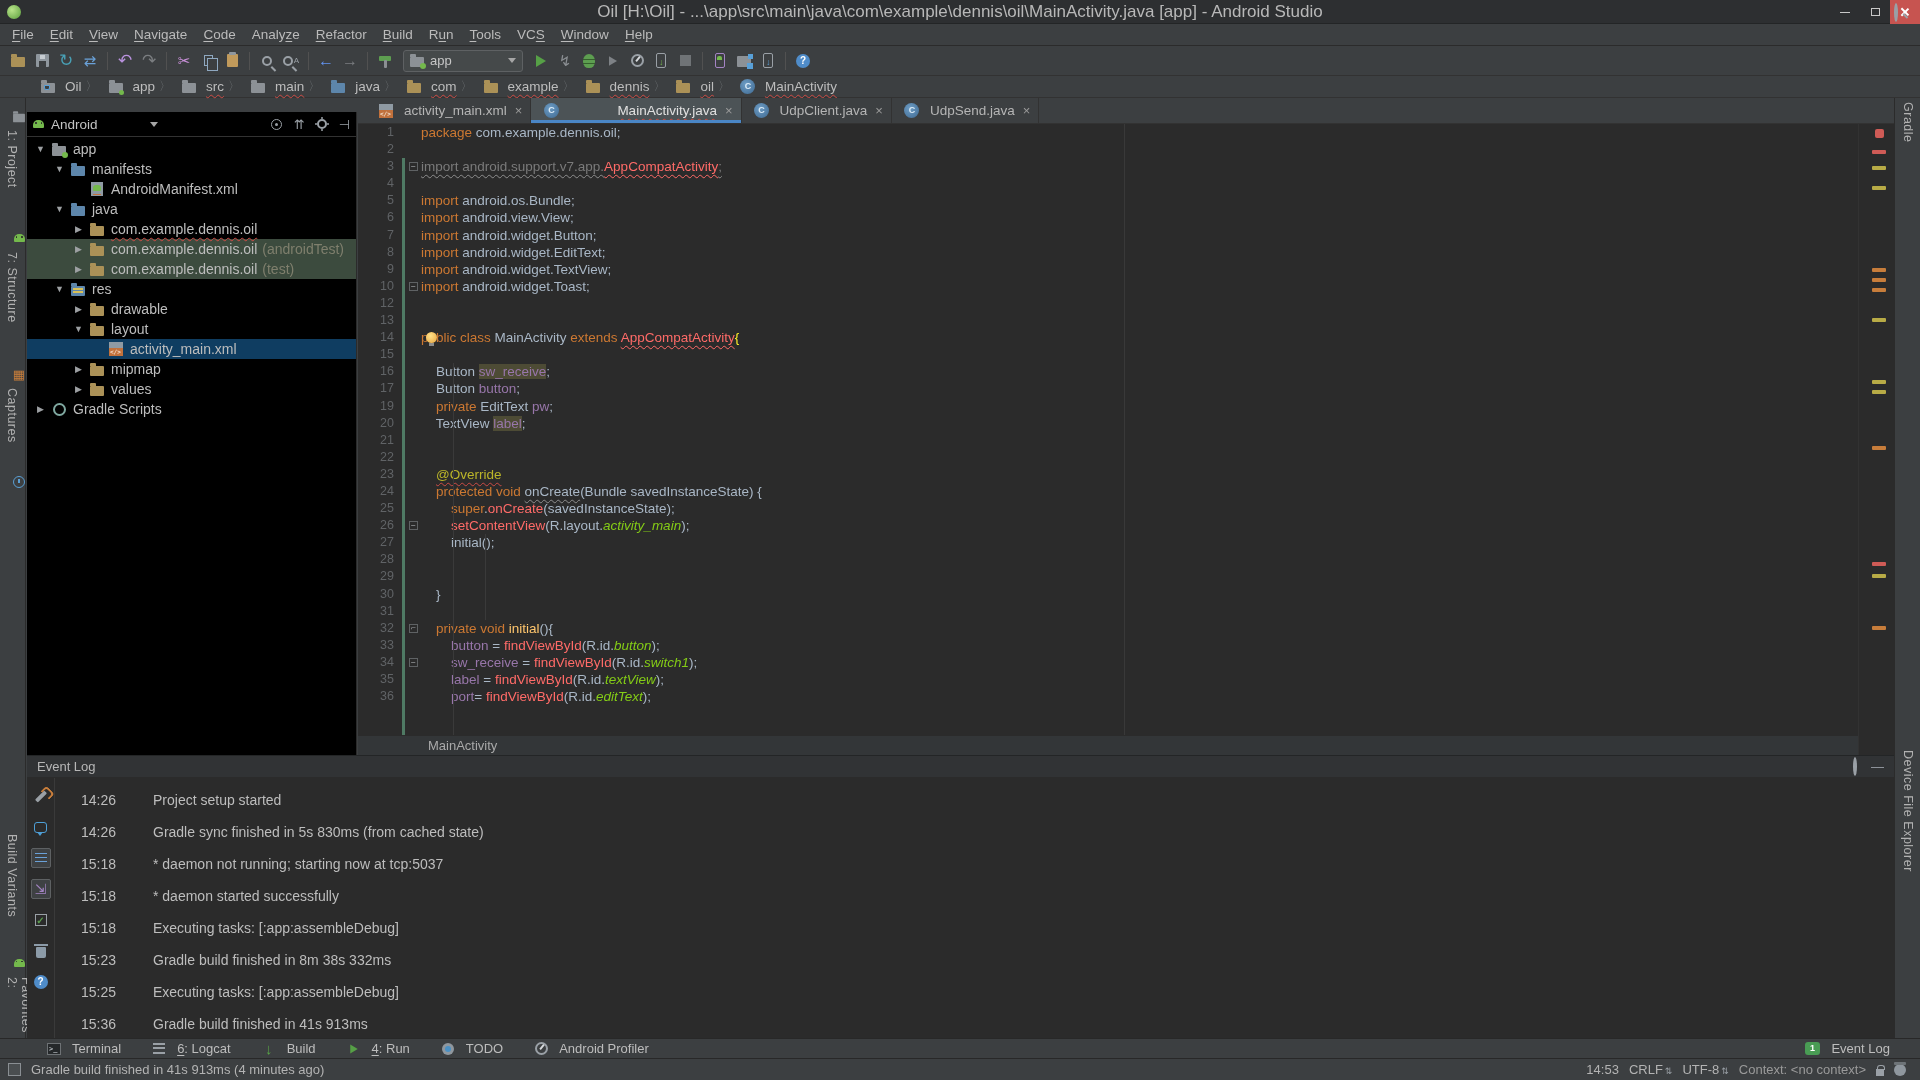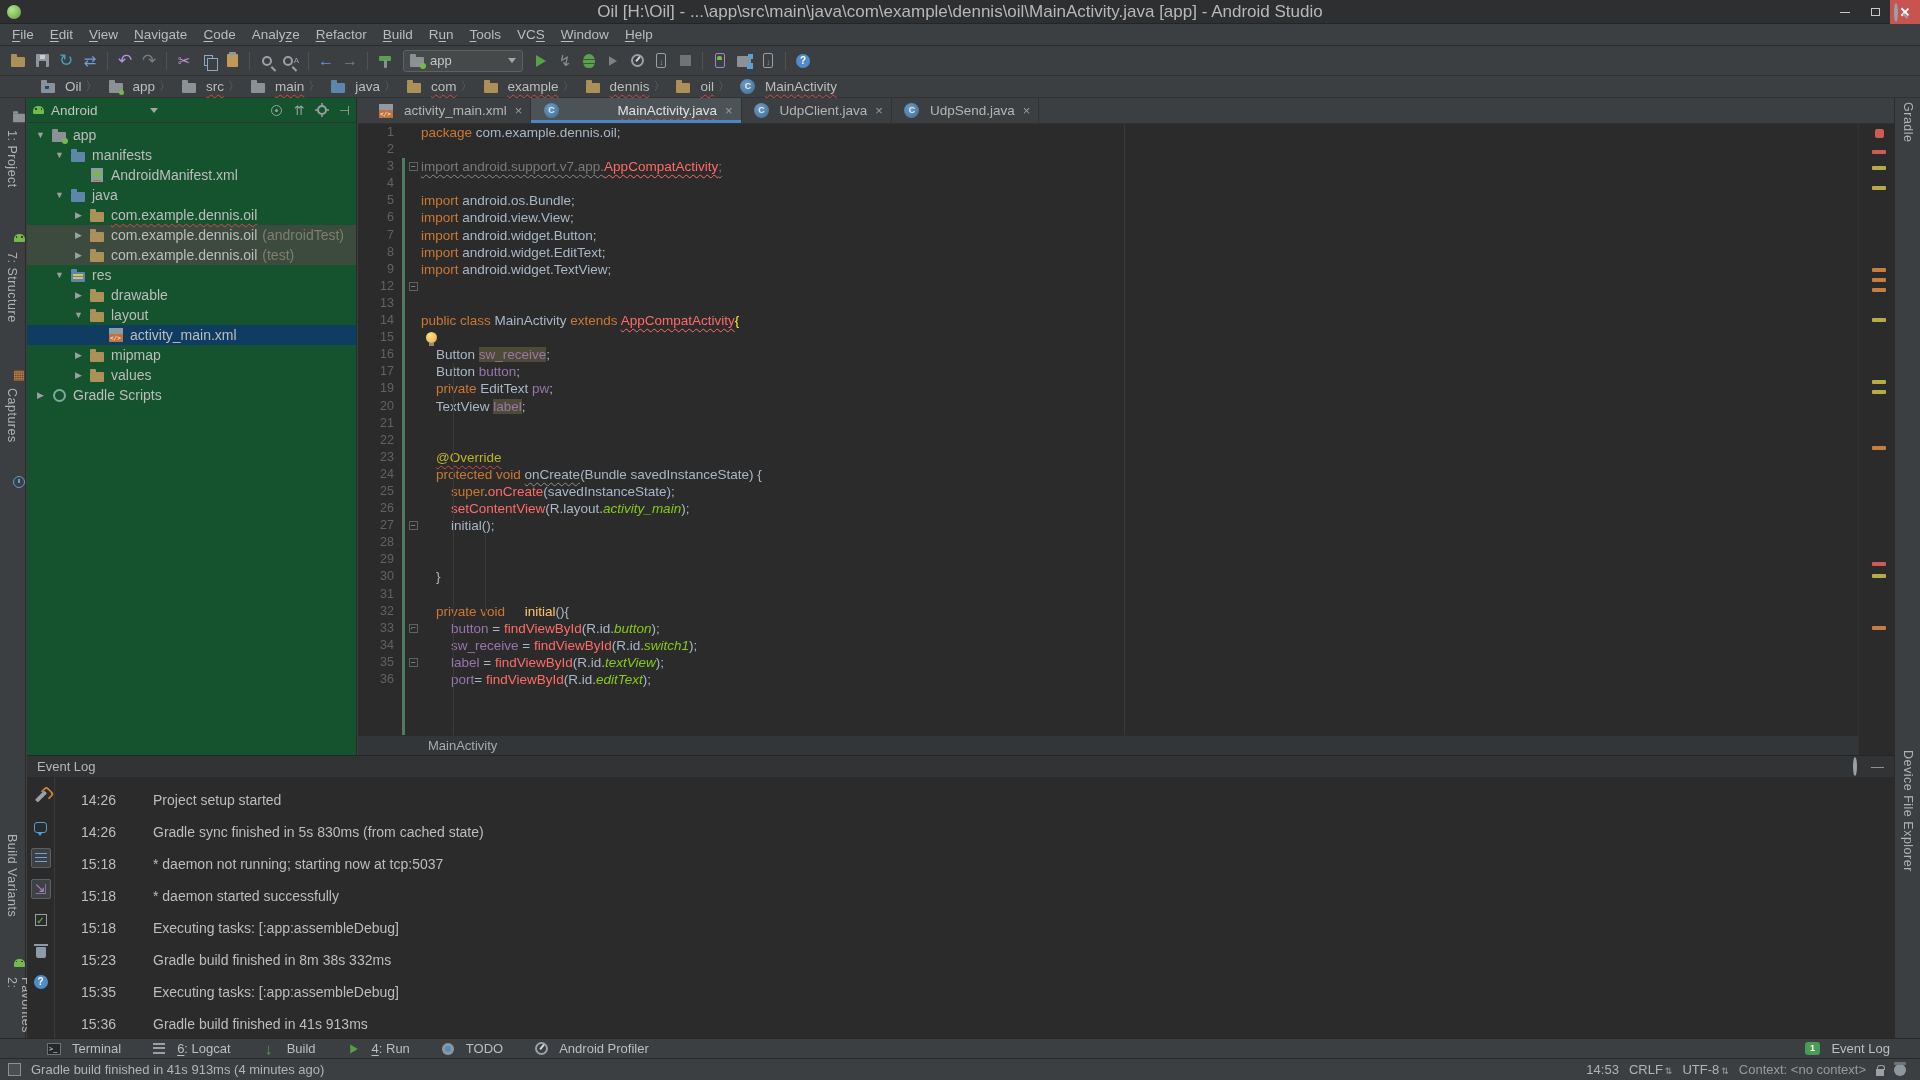--- a/index.html
+++ b/index.html
@@ -107,21 +107,21 @@
   .cup{position:absolute;left:6px;top:4px;width:6px;height:5px;border:1.5px solid #58a0d8;border-radius:0 0 2px 2px;background:#3c3f41;}
 
   
   .stripe-left{position:absolute;left:0;top:98px;width:26px;height:940px;background:#3c3f41;border-right:1px solid #2b2b2b;}
   .stripe-right{position:absolute;left:1894px;top:98px;width:26px;height:940px;background:#3c3f41;border-left:1px solid #2b2b2b;}
   .vtext{writing-mode:vertical-lr;color:#b2b2b2;font-size:12.5px;letter-spacing:0.5px;position:absolute;left:5px;}
   .stripe-right .vtext{left:6px;}
   .sico{position:absolute;left:7px;}
 
   
-  .project{position:absolute;left:27px;top:98px;width:330px;height:657px;background:#14532d;border-right:1px solid #2b2b2b;}
+  .project{position:absolute;left:27px;top:112px;width:330px;height:657px;background:#000000;border-right:1px solid #2b2b2b;}
   .proj-head{height:25px;border-bottom:1px solid #323232;display:flex;align-items:center;padding:0 6px;}
   .proj-head .ptitle{margin-left:7px;color:#c3c3c3;flex:0 0 auto;}
   .proj-head .pcaret{margin-left:52px;}
   .proj-head .spacer{flex:1;}
   .proj-head .hic{margin-left:12px;display:flex;align-items:center;}
   .tree{position:absolute;top:27px;left:0;right:0;bottom:0;overflow:hidden;}
   .trow{height:20px;display:flex;align-items:center;font-size:14px;color:#bdbdbd;white-space:nowrap;}
   .trow.sel{background:#0f3d61;}
   .trow.green{background:#3c4b3e;}
   .tarrow{width:11px;font-size:9px;color:#9da0a3;text-align:center;flex:none;margin-right:4px;}
@@ -142,21 +142,21 @@
   .cline{display:flex;height:17.1px;line-height:17.1px;font-family:"DejaVu Sans Mono",monospace;font-size:13.5px;white-space:pre;}
   .gut{width:48px;flex:none;text-align:right;padding-right:12px;color:#606366;font-size:12.5px;}
   .codetext{padding-left:15px;}
   .kw{color:#cc7832;}.pl{color:#a9b7c6;}.fld{color:#9876aa;}
   .flh{color:#9876aa;background:#4d4b35;}
   .errt{color:#ff6b68;}
   .erw{color:#ff6b68;text-decoration:underline wavy #ff6b68;text-decoration-thickness:1px;text-underline-offset:3px;}
   .gry{color:#7a7a7a;text-decoration:underline wavy #8f8f8f;text-decoration-thickness:1px;text-underline-offset:3px;}
   .ann{color:#bbb529;text-decoration:underline wavy #cc4b45;text-decoration-thickness:1px;text-underline-offset:3px;}
   .cns{color:#84cc16;font-style:italic;}
-  .dec{color:#ffc66d;margin-left:16px;}
+  .dec{color:#ffc66d;}
   .plw{color:#a9b7c6;text-decoration:underline wavy #8f8f8f;text-decoration-thickness:1px;text-underline-offset:3px;}
   .brc{color:#ffef28;}
   .vcsbar{position:absolute;left:44px;width:3px;background:#4f7a64;}
   .foldmk{position:absolute;left:51px;width:9px;height:9px;border:1px solid #5f6264;background:#2b2b2b;color:#9da0a3;font:8px/7px "DejaVu Sans Mono";text-align:center;}
   .marginline{position:absolute;top:26px;bottom:20px;left:766px;width:1px;background:#393939;}
   .guide{position:absolute;width:1px;background:#3a3a3a;}
   .bulb{position:absolute;width:11px;height:11px;border-radius:50%;background:radial-gradient(circle at 40% 35%,#ffe28a,#e8a33d);}
   .bulb::after{content:"";position:absolute;left:3px;bottom:-3px;width:5px;height:3px;background:#8a8a8a;}
   .edcrumb{position:absolute;left:0;right:36px;bottom:0;height:20px;background:#333638;border-top:1px solid #2b2b2b;color:#a9a9a9;font-size:13px;line-height:19px;padding-left:70px;}
   .estripe{position:absolute;right:0;top:26px;width:36px;bottom:0;background:#2b2b2b;border-left:1px solid #323232;}
@@ -585,20 +585,21 @@
       <div class="cline"><span class="gut">1</span><span class="codetext"><span class="kw">package </span><span class="pl">com.example.dennis.oil;</span></span></div>
       <div class="cline"><span class="gut">2</span><span class="codetext"></span></div>
       <div class="cline"><span class="gut">3</span><span class="codetext"><span class="gry">import android.support.v7.app.</span><span class="erw">AppCompatActivity</span><span class="gry">;</span></span></div>
       <span class="foldmk" style="top: 38.2px;">−</span>
       <div class="cline"><span class="gut">4</span><span class="codetext"></span></div>
       <div class="cline"><span class="gut">5</span><span class="codetext"><span class="kw">import </span><span class="pl">android.os.Bundle;</span></span></div>
       <div class="cline"><span class="gut">6</span><span class="codetext"><span class="kw">import </span><span class="pl">android.view.View;</span></span></div>
       <div class="cline"><span class="gut">7</span><span class="codetext"><span class="kw">import </span><span class="pl">android.widget.Button;</span></span></div>
       <div class="cline"><span class="gut">8</span><span class="codetext"><span class="kw">import </span><span class="pl">android.widget.EditText;</span></span></div>
       <div class="cline"><span class="gut">9</span><span class="codetext"><span class="kw">import </span><span class="pl">android.widget.TextView;</span></span></div>
+      <div class="cline"><span class="gut">10</span><span class="codetext"><span class="kw">import </span><span class="pl">android.widget.Toast;</span></span></div>
       <span class="foldmk" style="top: 157.9px;">−</span>
       <div class="cline"><span class="gut">12</span><span class="codetext"></span></div>
       <div class="cline"><span class="gut">13</span><span class="codetext"></span></div>
       <span class="bulb" style="left: 68px; top: 208.2px;"></span>
       <div class="cline"><span class="gut">14</span><span class="codetext"><span class="kw">public class </span><span class="pl">MainActivity </span><span class="kw">extends </span><span class="erw">AppCompatActivity</span><span class="brc">{</span></span></div>
       <div class="cline"><span class="gut">15</span><span class="codetext"></span></div>
       <div class="cline"><span class="gut">16</span><span class="codetext"><span class="pl">    Button </span><span class="flh">sw_receive</span><span class="pl">;</span></span></div>
       <div class="cline"><span class="gut">17</span><span class="codetext"><span class="pl">    Button </span><span class="fld">button</span><span class="pl">;</span></span></div>
       <div class="cline"><span class="gut">19</span><span class="codetext"><span class="pl">    </span><span class="kw">private </span><span class="pl">EditText </span><span class="fld">pw</span><span class="pl">;</span></span></div>
       <div class="cline"><span class="gut">20</span><span class="codetext"><span class="pl">    TextView </span><span class="flh">label</span><span class="pl">;</span></span></div>
@@ -694,21 +695,21 @@
       </div>
       <div class="elog-row">
         <span class="elog-time">15:18</span>
         <span class="elog-text">Executing tasks: [:app:assembleDebug]</span>
       </div>
       <div class="elog-row">
         <span class="elog-time">15:23</span>
         <span class="elog-text">Gradle build finished in 8m 38s 332ms</span>
       </div>
       <div class="elog-row">
-        <span class="elog-time">15:35</span>
+        <span class="elog-time">15:25</span>
         <span class="elog-text">Executing tasks: [:app:assembleDebug]</span>
       </div>
       <div class="elog-row">
         <span class="elog-time">15:36</span>
         <span class="elog-text">Gradle build finished in 41s 913ms</span>
       </div>
     </div>
 </div>
 
 <div class="bottombar" id="bottombar">

